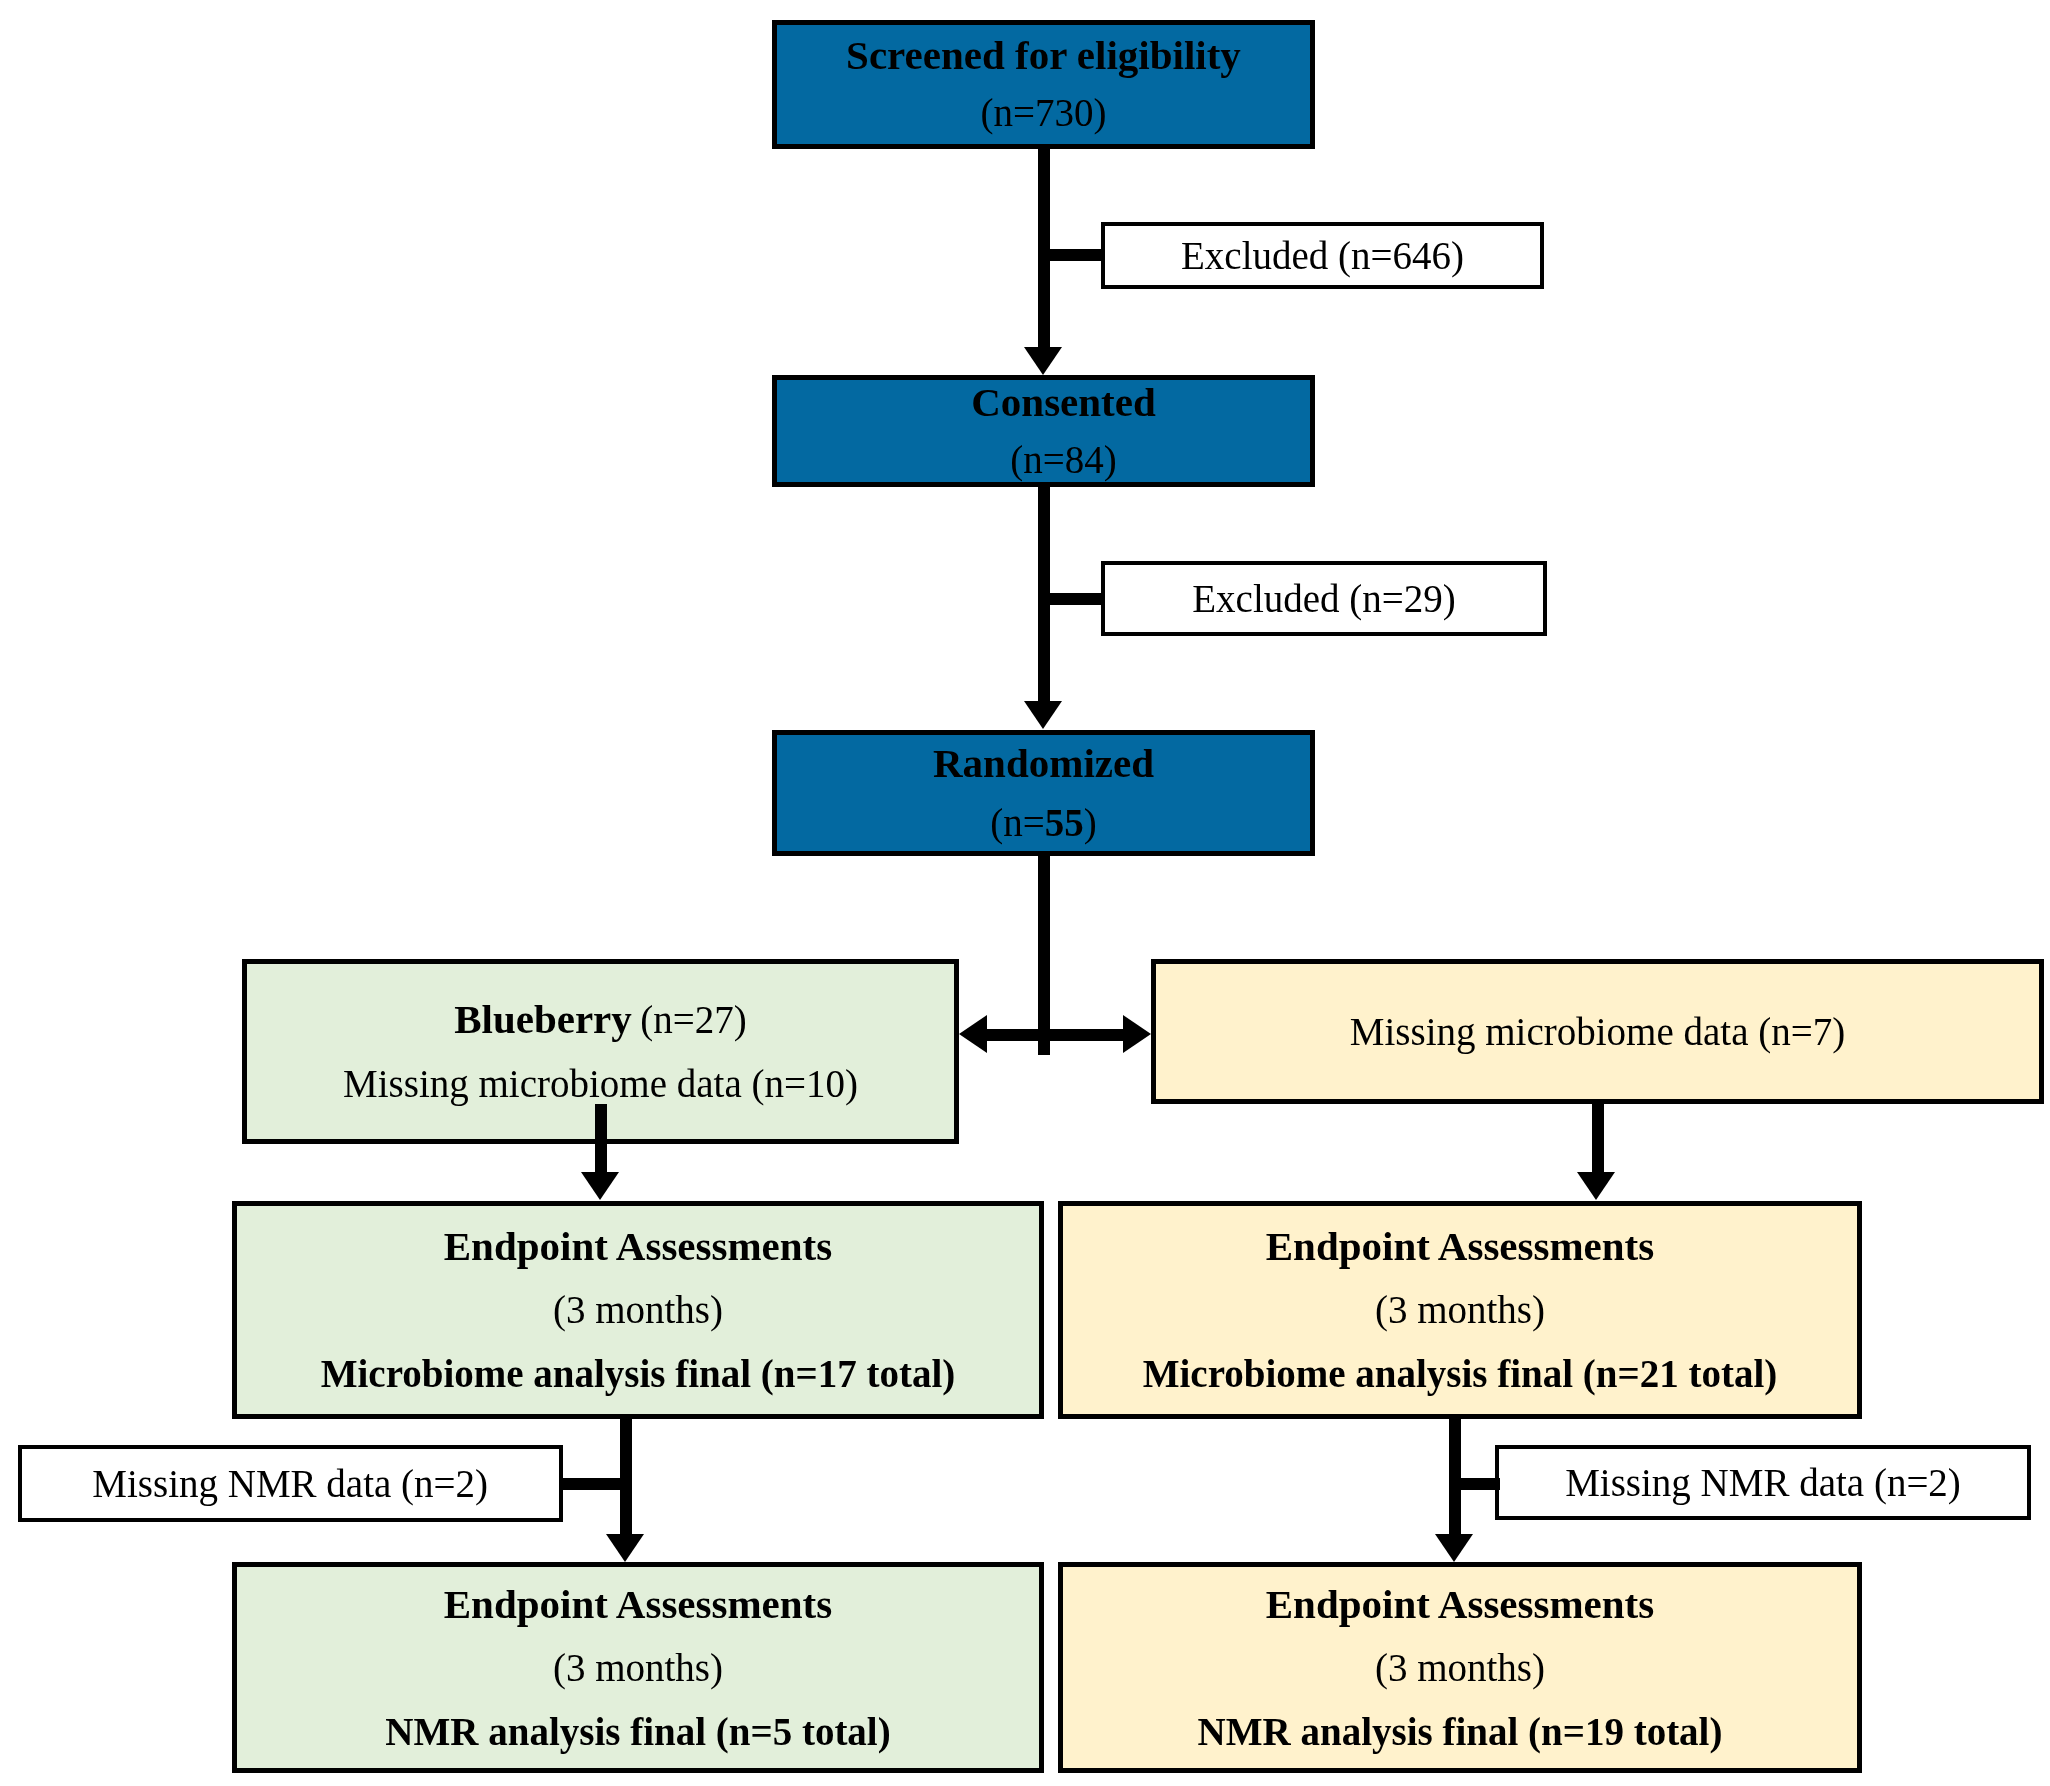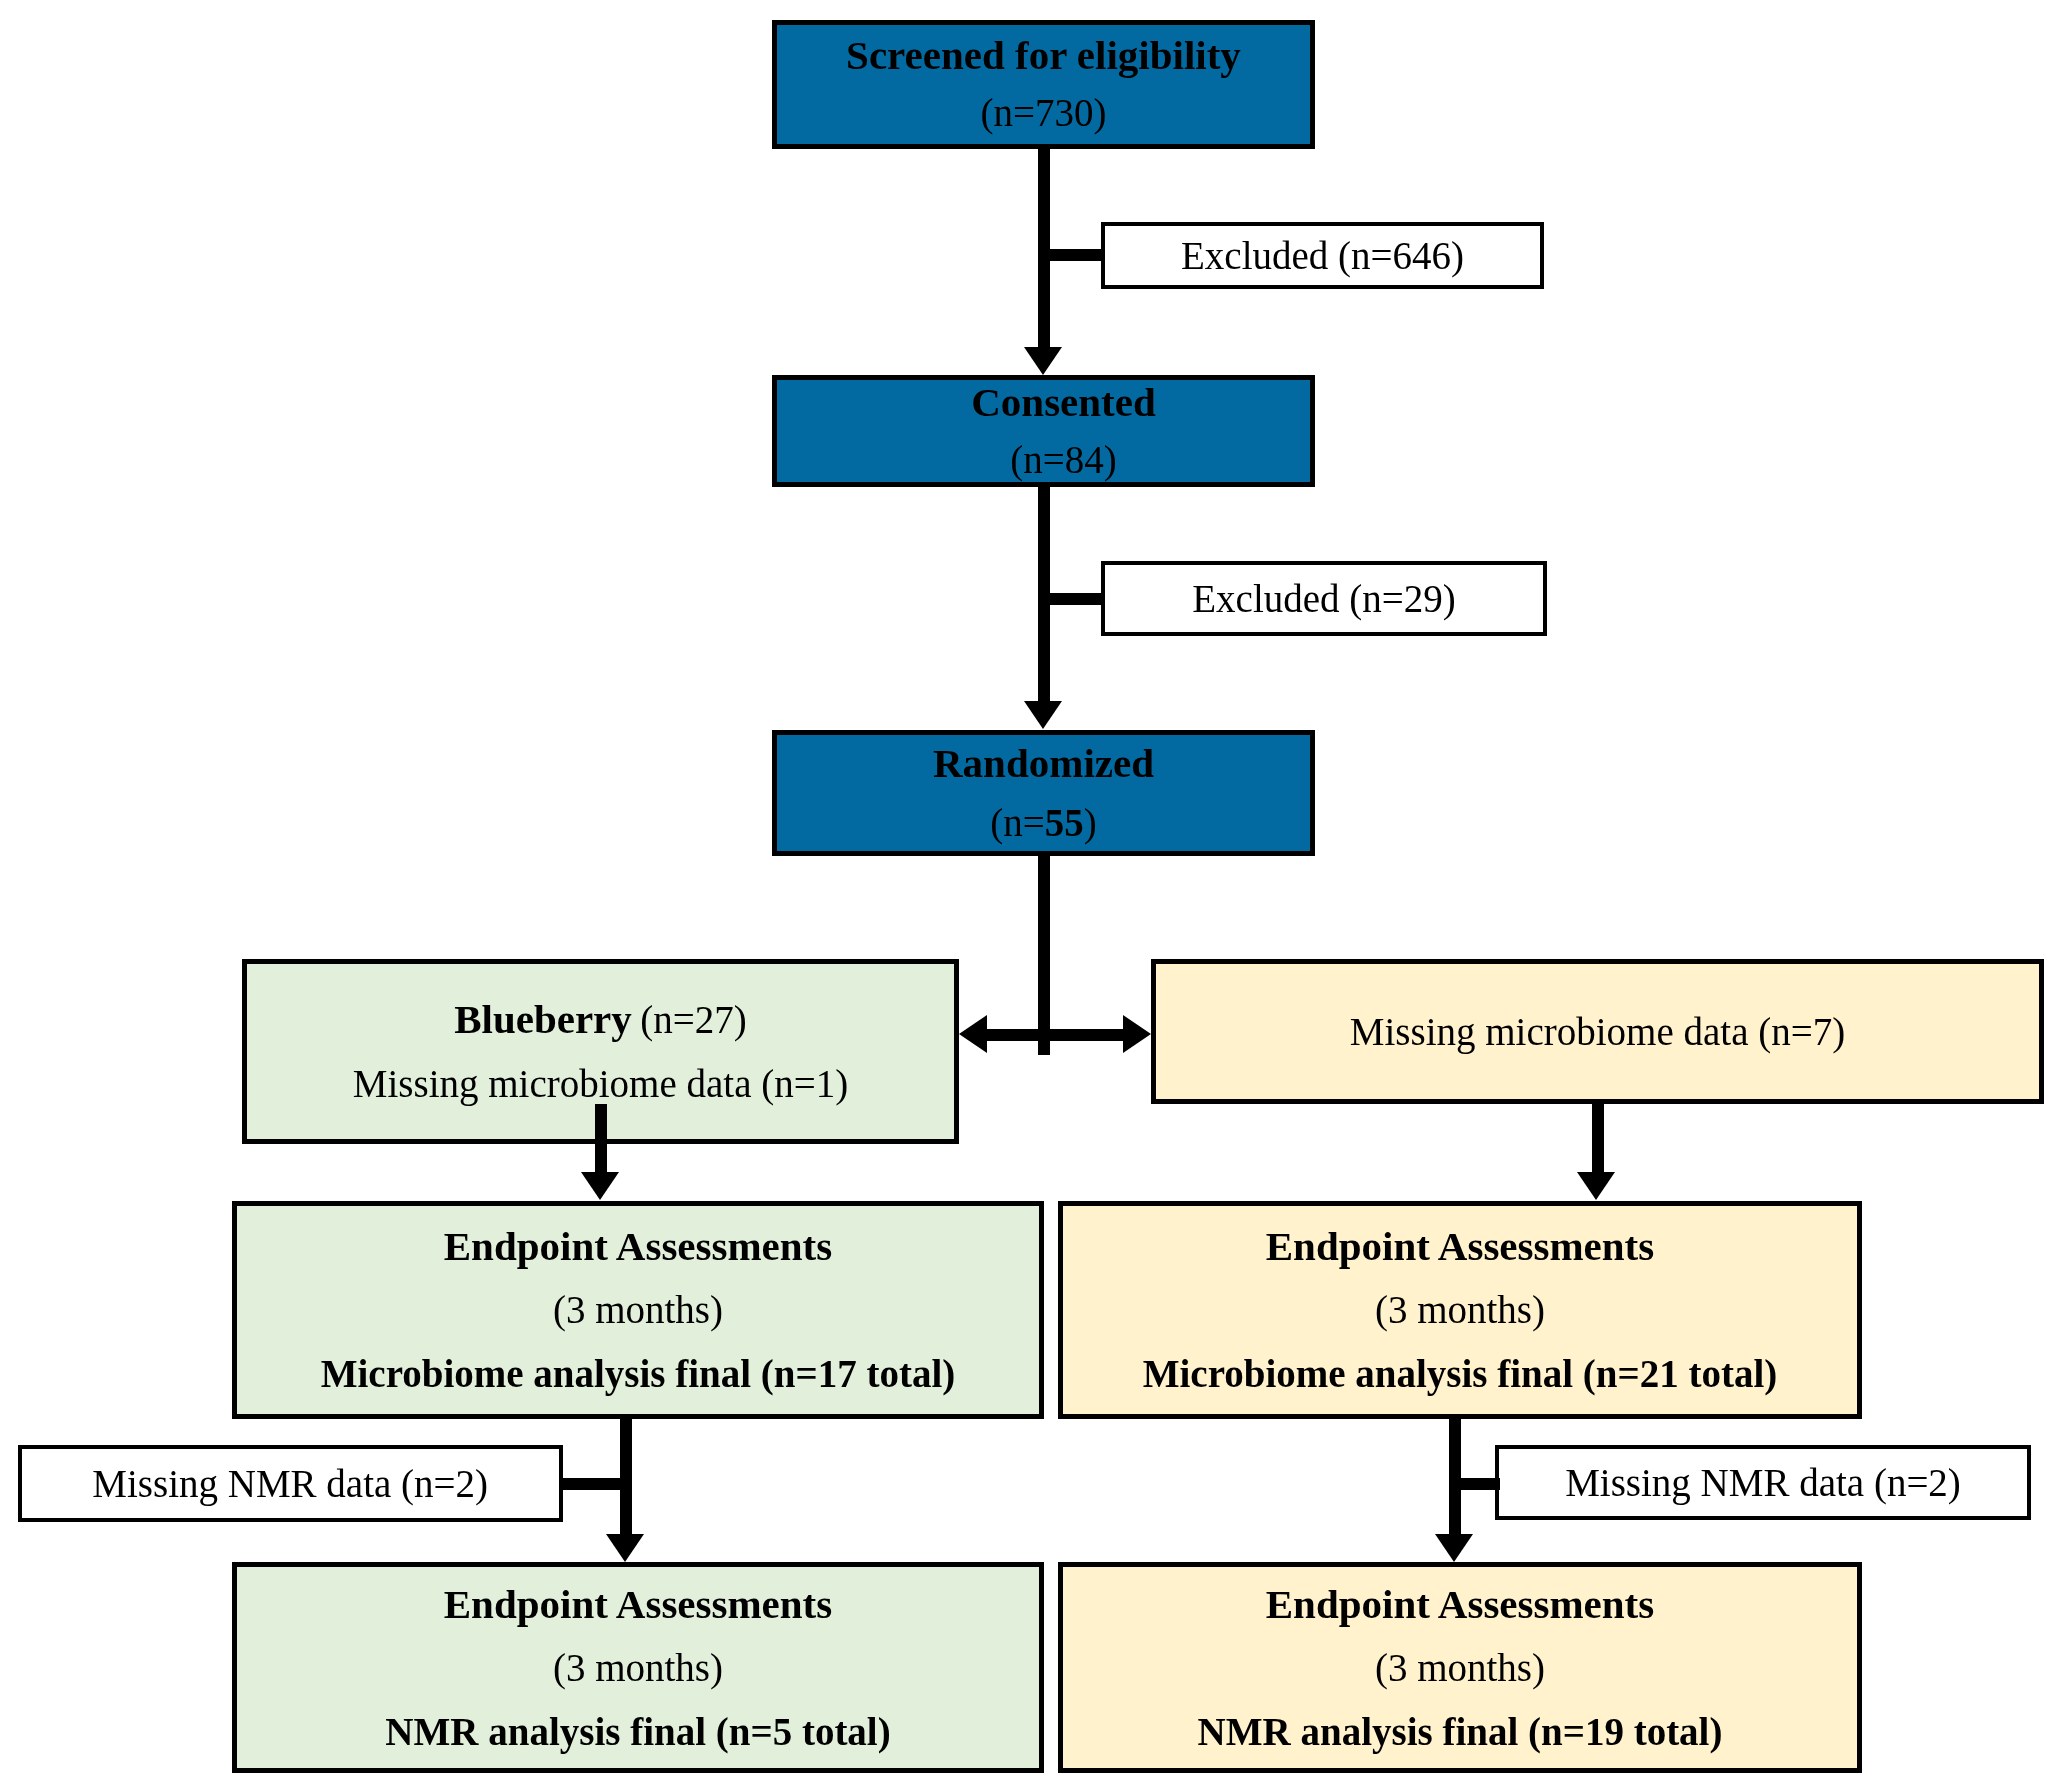--- a/index.html
+++ b/index.html
@@ -55,21 +55,21 @@
     <span class="t">Excluded (n=29)</span>
   </div>
 
   <div class="box blue" style="left:772px; top:730px; width:543px; height:126px;justify-content:space-between;">
     <span class="t big b">Randomized</span>
     <span class="t"><span>(n=</span><span class="b">55</span><span>)</span></span>
   </div>
 
   <div class="box green" style="left:242px; top:959px; width:717px; height:185px;">
     <span class="t3"><span class="b big">Blueberry</span><span class="nsp">(n=27)</span></span>
-    <span class="t3">Missing microbiome data (n=1)</span>
+    <span class="t3">Missing microbiome data (n=10)</span>
   </div>
 
   <div class="box yellow" style="left:1151px; top:959px; width:893px; height:145px;">
     <span class="t3">Missing microbiome data (n=7)</span>
   </div>
 
   <div class="box green" style="left:232px; top:1201px; width:812px; height:218px;">
     <span class="t3 b big">Endpoint Assessments</span>
     <span class="t3">(3 months)</span>
     <span class="t3 b">Microbiome analysis final (n=17 total)</span>

